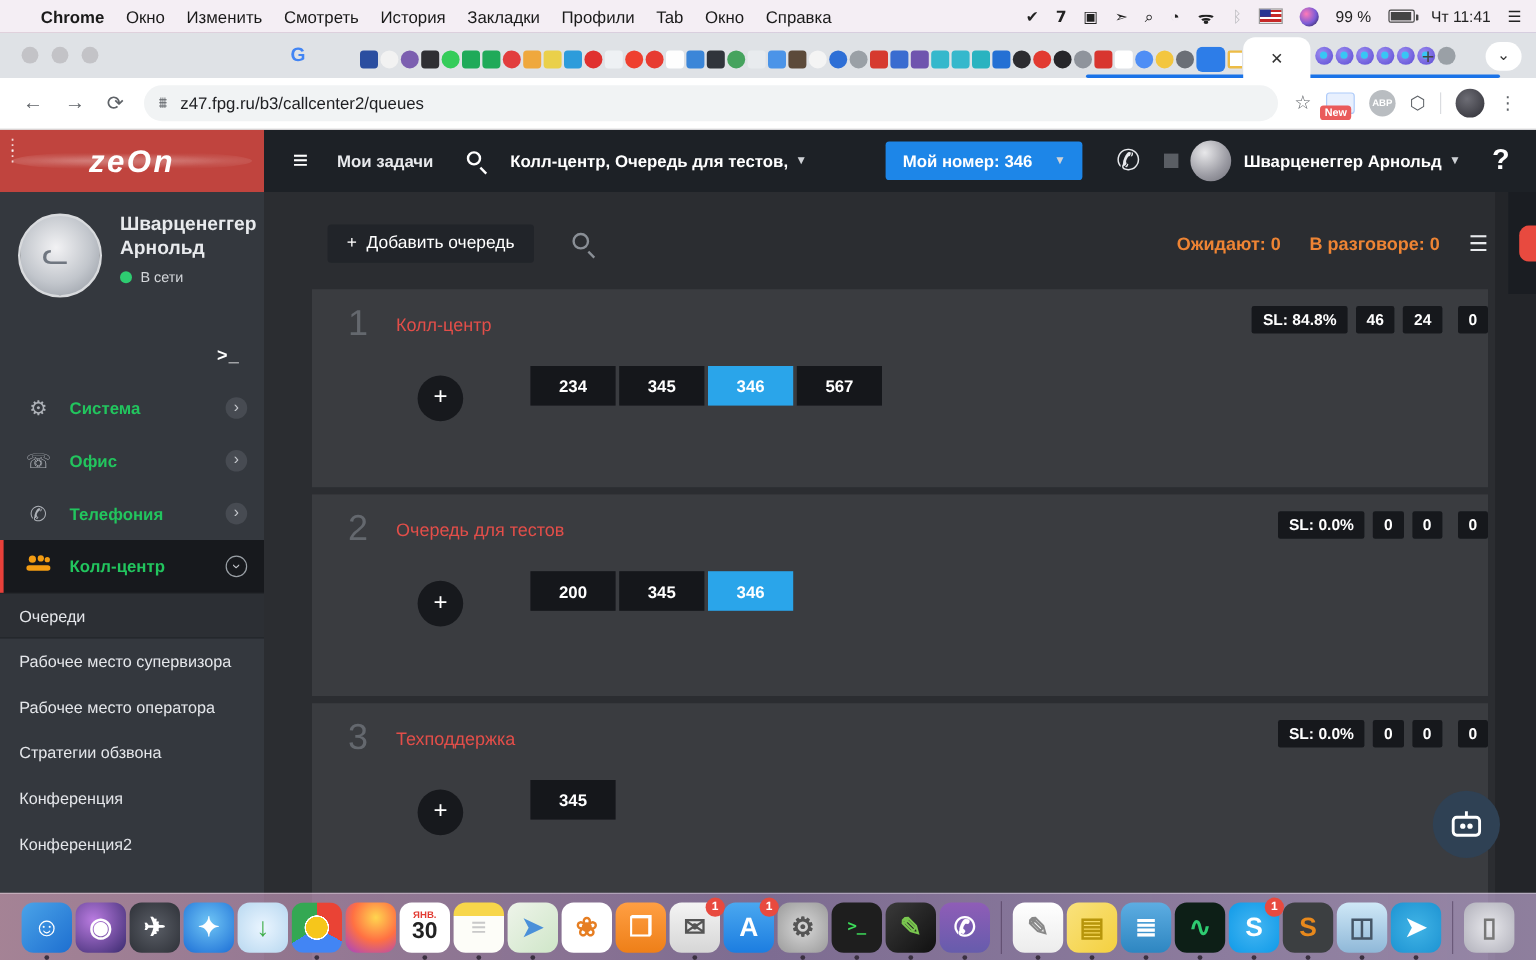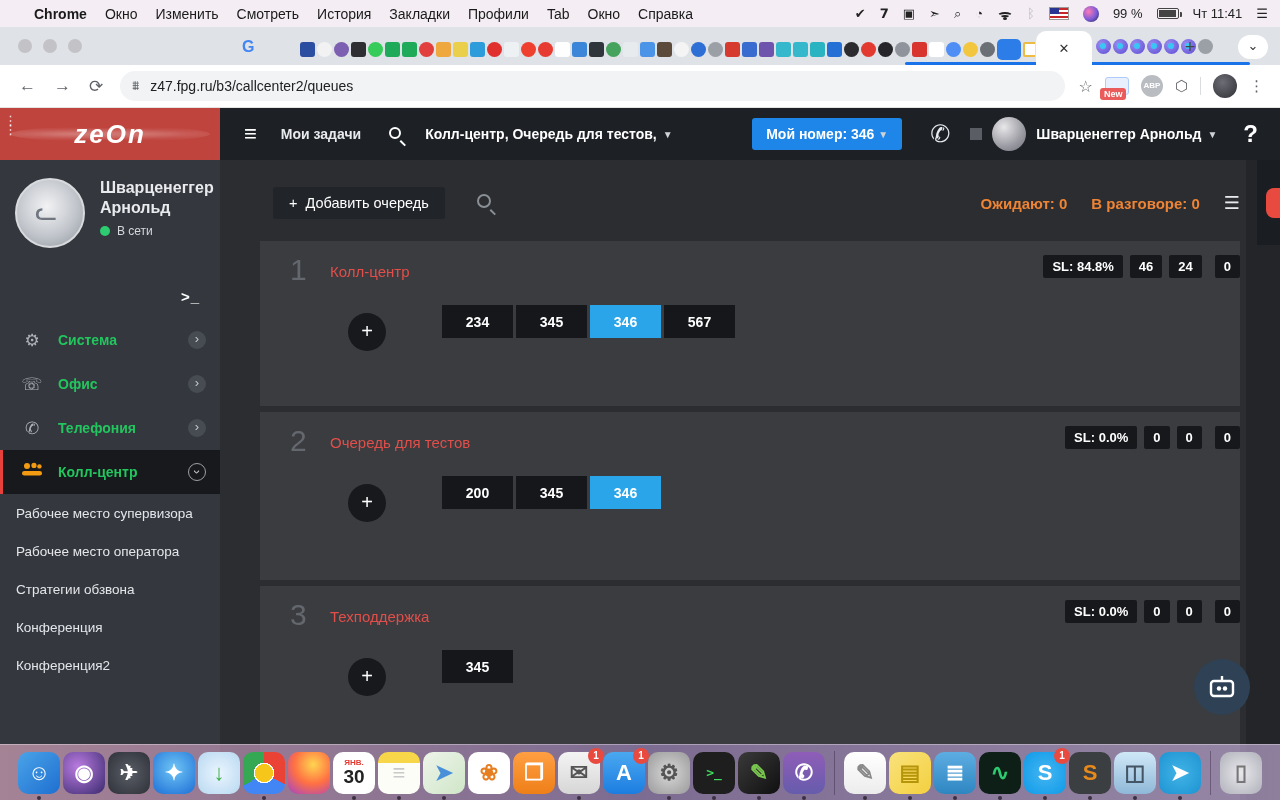--- a/index.html
+++ b/index.html
@@ -85,21 +85,21 @@
   .hmain { flex:1; display:flex; align-items:center; color:#e8eaed; }
   .burger { font-size:22px; margin:0 24px 0 24px; color:#fff; }
   .mytasks { font-size:14px; font-weight:bold; margin-right:28px; }
   .hsearch { margin-right:24px; }
   .glass { display:inline-block; width:12px; height:12px; border:2px solid #fff; border-radius:50%; position:relative; }
   .glass:after { content:""; position:absolute; left:10px; top:11px; width:7px; height:2px; background:#fff; transform:rotate(45deg); transform-origin:0 0; }
   .context { font-size:14px; font-weight:bold; color:#fff; display:flex; align-items:center; gap:6px; }
   .caret { font-size:10px; color:#cfd2d6; }
   .hright { margin-left:auto; display:flex; align-items:center; }
   .btn-blue1 { background:#2ab3f5; color:#fff; font-size:14px; font-weight:bold; padding:8px 14px; border-radius:3px; margin-right:8px; }
-  .btn-blue2 { background:#1d86e8; color:#fff; font-size:14px; font-weight:bold; padding:8px 14px; border-radius:3px; display:flex; align-items:center; gap:4px; }
+  .btn-blue2 { background:#1d86e8; color:#fff; font-size:14px; font-weight:bold; padding:8px 14px; border-radius:3px; display:flex; align-items:center; gap:18px; }
   .hphone { font-size:24px; color:#e8eaed; margin:0 20px 0 28px; }
   .sq-ind { width:12px; height:12px; background:#5a5e64; margin-right:10px; }
   .havatar { width:34px; height:34px; border-radius:50%; background:radial-gradient(circle at 35% 30%,#e8e8ea,#9a9aa2 60%,#6f6f78); margin-right:10px; }
   .huser { font-size:14px; font-weight:bold; color:#fff; display:flex; align-items:center; gap:6px; margin-right:26px; }
   .hhelp { font-size:24px; font-weight:bold; color:#fff; margin-right:22px; }
 
   
   .sidebar { position:absolute; top:52px; left:0; width:220px; bottom:0; background:#34383e; color:#e8eaed; }
   .suser { position:relative; padding:18px 15px 8px 15px; height:118px; }
   .savatar { position:absolute; left:15px; top:18px; width:70px; height:70px; border-radius:50%;
@@ -368,20 +368,21 @@
                 <circle cx="6" cy="4" r="3" fill="#f39c12"></circle>
                 <circle cx="13" cy="3.4" r="2.6" fill="#f39c12"></circle>
                 <circle cx="18.4" cy="4.4" r="2.2" fill="#f39c12"></circle>
                 <rect x="1" y="9" width="20" height="4.6" rx="2.3" fill="#f39c12"></rect>
               </svg></span>
             <span class="lbl">Колл-центр</span>
             <span class="chev">›</span>
           </div>
         </div>
       <div class="subnav" id="side-subnav">
+          <div class="sub-item current">Очереди</div>
           <div class="sub-item">Рабочее место супервизора</div>
           <div class="sub-item">Рабочее место оператора</div>
           <div class="sub-item">Стратегии обзвона</div>
           <div class="sub-item">Конференция</div>
           <div class="sub-item">Конференция2</div>
         </div>
     </div>
 
     <div class="main">
       <div class="qtoolbar">

